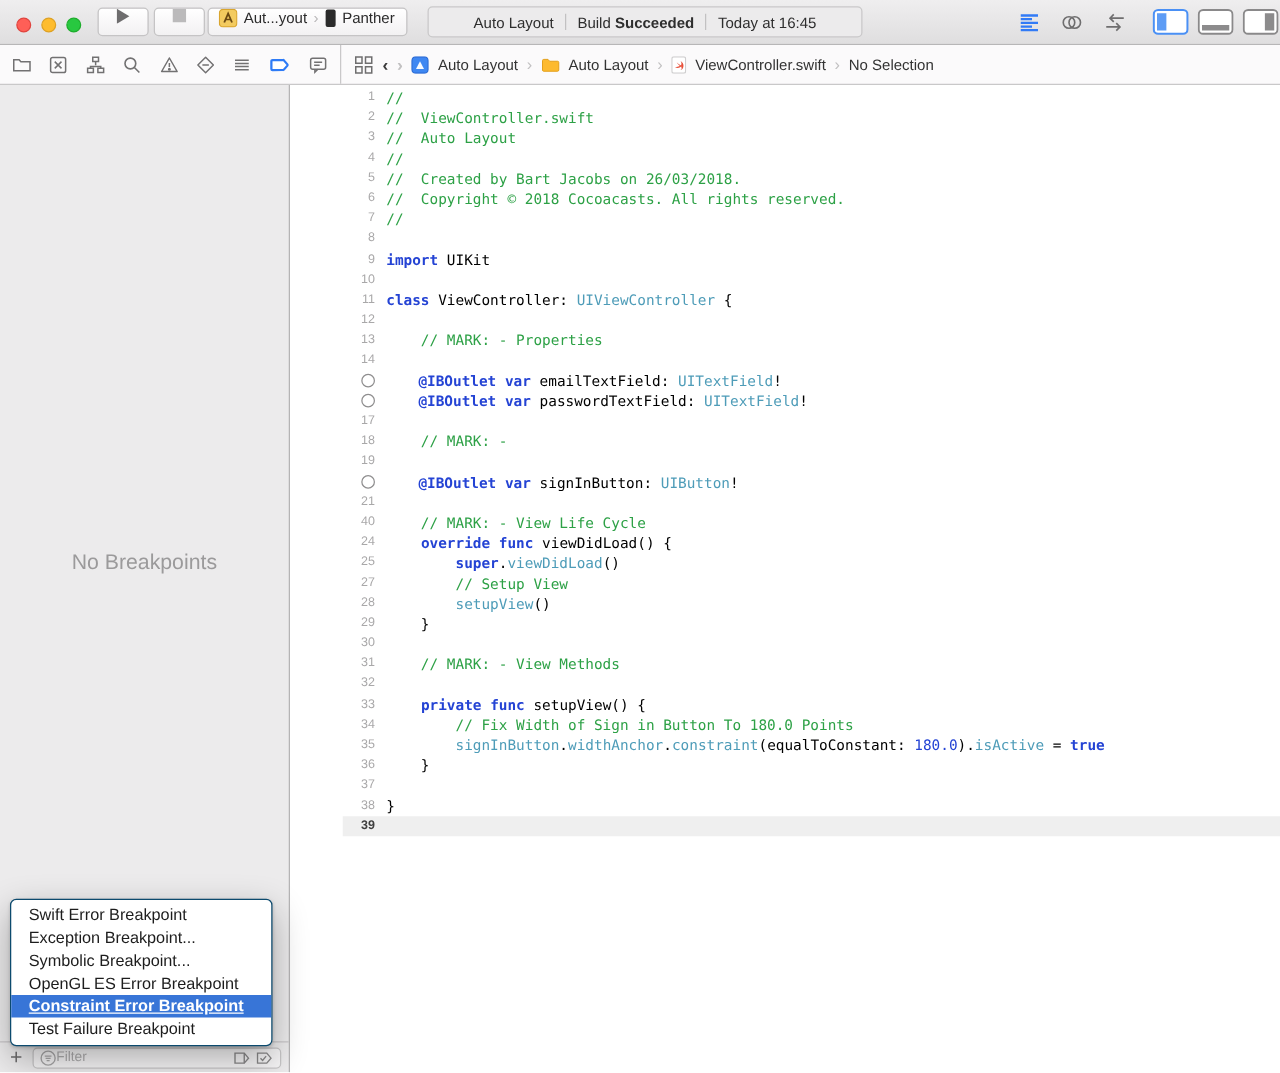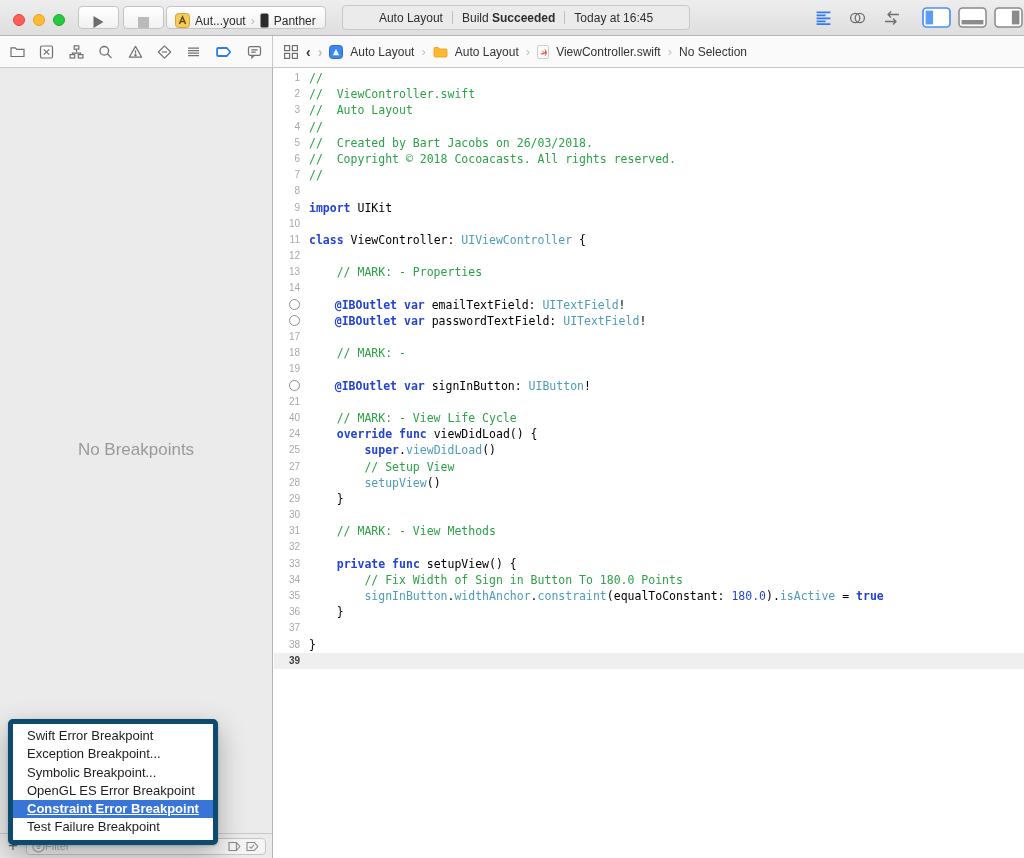--- a/index.html
+++ b/index.html
@@ -7,21 +7,21 @@
           font-family:"Liberation Sans",sans-serif;-webkit-font-smoothing:antialiased;}
 
   
   .toolbar{position:absolute;top:0;left:0;right:0;height:35px;
            background:linear-gradient(#EFEEEF,#DFDEDF);border-bottom:1px solid #B7B6B7;}
   .traffic{position:absolute;left:13px;top:14px;display:flex;gap:8px;}
   .tl{width:12px;height:12px;border-radius:50%;box-sizing:border-box;}
   .tl.red{background:#FF5F57;border:1px solid #E0443E;}
   .tl.yellow{background:#FEBC2E;border:1px solid #DEA123;}
   .tl.green{background:#28C840;border:1px solid #1DAD2B;}
-  .bezel{position:absolute;top:6px;height:23px;box-sizing:border-box;display:flex;align-items:flex-end;
+  .bezel{position:absolute;top:6px;height:23px;box-sizing:border-box;display:flex;align-items:flex-start;
          justify-content:center;background:linear-gradient(#FFFFFF,#F2F1F2);
          border:1px solid #C5C4C5;border-radius:4px;}
   .bezel.run{left:78px;width:41px;}
   .bezel.stop{left:123px;width:41px;}
   .bezel.scheme{left:166px;width:160px;justify-content:flex-start;padding:0 8px;gap:5px;
                 font-size:12px;color:#2B2B2B;}
   .scheme .chev{color:#B9B8B9;font-size:12px;}
   .activity{position:absolute;left:342px;top:5px;width:348px;height:25px;box-sizing:border-box;
             background:#ECEBEC;border:1px solid #C9C8C9;border-radius:4px;
             display:flex;align-items:center;justify-content:center;gap:9px;
@@ -39,21 +39,21 @@
              border-right:1px solid #C9C8C9;display:flex;align-items:center;
              justify-content:space-between;padding:0 9px;}
   .jumpbar{position:absolute;left:274px;right:0;top:0;bottom:0;display:flex;align-items:center;
            padding-left:9px;gap:7px;font-size:12px;color:#333;white-space:nowrap;}
   .jumpbar .chev{color:#C2C1C2;font-size:13px;}
   .jb-back{color:#3A3A3A;font-weight:bold;font-size:14px;}
   .jb-fwd{color:#C2C1C2;font-weight:bold;font-size:14px;}
 
   
   .main{position:absolute;top:68px;left:0;right:0;bottom:0;}
-  .sidebar{position:absolute;left:0;top:0;bottom:0;width:273px;box-sizing:border-box;
+  .sidebar{position:absolute;left:0;top:0;bottom:0;width:232px;box-sizing:border-box;
            background:#ECEBEC;border-right:1px solid #B5B4B5;}
   .empty-msg{position:absolute;top:372px;left:0;width:100%;text-align:center;
              font-size:17px;color:#9B9A9B;}
   .sidebar-bottom{position:absolute;left:0;right:0;bottom:0;height:25px;box-sizing:border-box;
                   border-top:1px solid #C9C8C9;display:flex;align-items:center;padding:0 6px;gap:6px;}
   .add-btn{font-size:17px;color:#6E6D6E;line-height:16px;width:14px;text-align:center;}
   .filter-field{flex:1;height:17px;box-sizing:border-box;background:#F6F5F6;
                 border:1px solid #C7C6C7;border-radius:4px;display:flex;align-items:center;
                 padding:0 5px;}
   .filter-ph{font-size:11px;color:#AEADAE;}
@@ -71,21 +71,21 @@
   pre.codeline{margin:0;white-space:pre;font-family:"DejaVu Sans Mono","Liberation Mono",monospace;
                font-size:11.5px;line-height:16.2px;}
   .tok-cm{color:var(--comment);}
   .tok-kw{color:var(--keyword);font-weight:bold;}
   .tok-ty{color:var(--type);}
   .tok-nm{color:var(--number);}
   .tok-pl{color:var(--plain);}
 
   
   .bp-menu{position:absolute;left:8px;top:719px;width:210px;box-sizing:border-box;background:#FFFFFF;
-           border:5px solid #0c4a6e;border-radius:5px;padding:3px 0;z-index:20;
+           border:1px solid #0c4a6e;border-radius:5px;padding:3px 0;z-index:20;
            box-shadow:0 10px 28px rgba(0,0,0,.30),0 1px 3px rgba(0,0,0,.18);
            font-size:13px;color:#1D1D1D;}
   .bp-item{height:18.3px;line-height:18.3px;padding:0 14px;white-space:nowrap;}
   .bp-item.selected{background:var(--selection_blue);color:#ffffff;font-weight:bold;text-decoration:underline;}
 
   svg{display:block;}
 </style>
 </head>
 <body>
 

